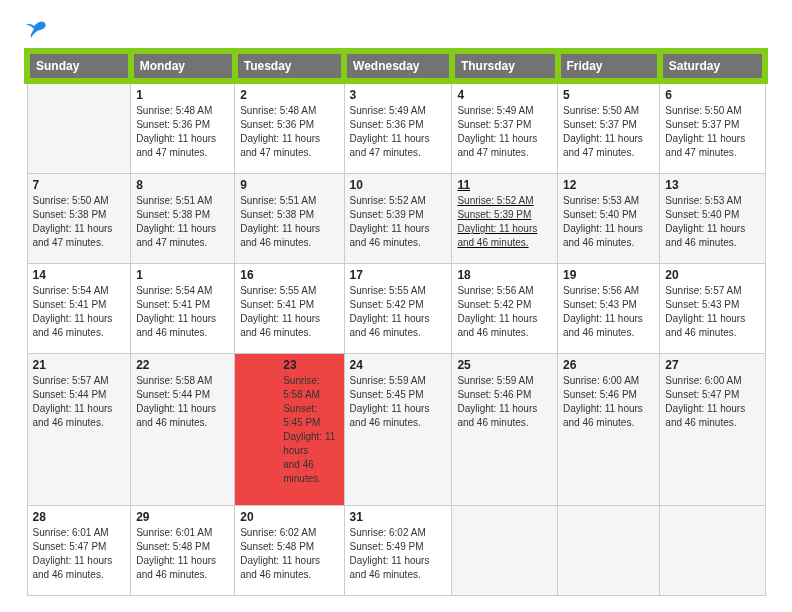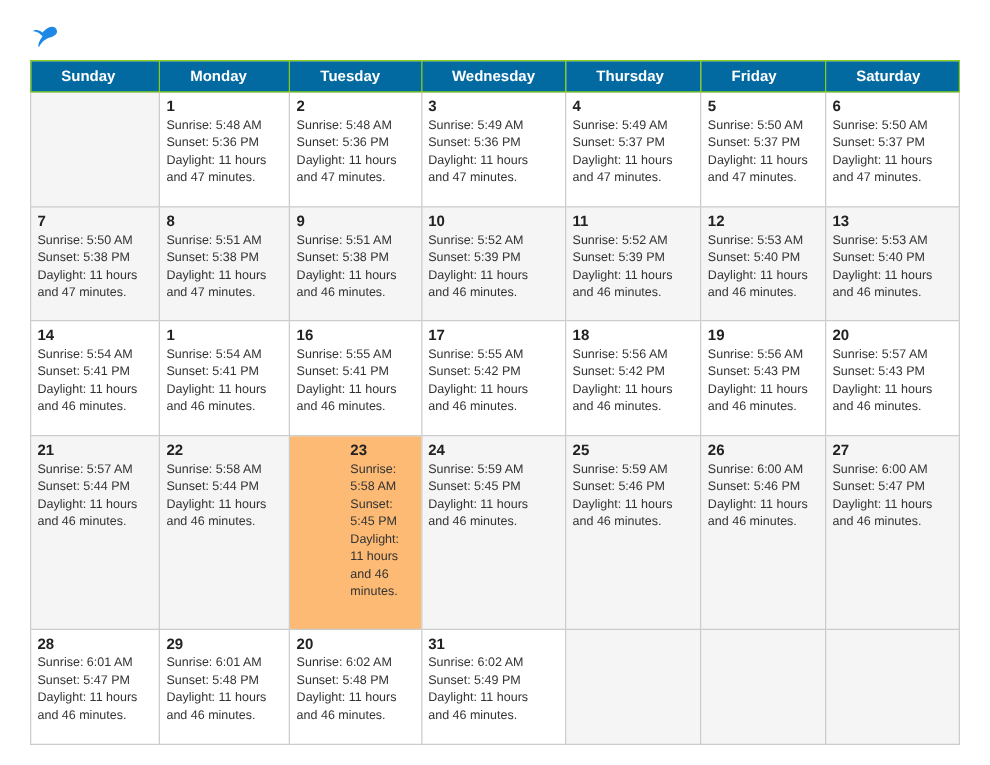--- a/index.html
+++ b/index.html
@@ -42,27 +42,27 @@
       color: #555;
       margin-top: 2px;
     }
     .calendar {
       flex: 1;
       border-collapse: collapse;
       width: 100%;
       font-size: 11px;
     }
     .calendar th {
-      background: #0369a1;
+      background: #737373;
       color: #fff;
       text-align: left;
-      padding: 5px 24px;
+      padding: 5px 6px;
       font-size: 12px;
       font-weight: bold;
-      border: 1px solid #84cc16;
+      border: 6px solid #84cc16;
     }
     .calendar td {
       border: 1px solid #ccc;
       vertical-align: top;
       padding: 4px 5px;
       width: 113px;
       min-height: 70px;
       background: #fff;
     }
     .calendar tr:nth-child(odd) td {
@@ -190,21 +190,21 @@
 Daylight: 11 hours
 and 46 minutes.</div>
           </td>
           <td style="background: rgb(245, 245, 245);">
             <div class="day-number">10</div>
             <div class="day-info" style="white-space: pre-line;">Sunrise: 5:52 AM
 Sunset: 5:39 PM
 Daylight: 11 hours
 and 46 minutes.</div>
           </td>
-          <td style="background: rgb(245, 245, 245);">
+          <td style="background: rgb(245, 245, 245); text-decoration: underline;">
             <div class="day-number">11</div>
             <div class="day-info" style="white-space: pre-line;">Sunrise: 5:52 AM
 Sunset: 5:39 PM
 Daylight: 11 hours
 and 46 minutes.</div>
           </td>
           <td style="background: rgb(245, 245, 245);">
             <div class="day-number">12</div>
             <div class="day-info" style="white-space: pre-line;">Sunrise: 5:53 AM
 Sunset: 5:40 PM
@@ -278,21 +278,21 @@
 Daylight: 11 hours
 and 46 minutes.</div>
           </td>
           <td style="background: rgb(245, 245, 245);">
             <div class="day-number">22</div>
             <div class="day-info" style="white-space: pre-line;">Sunrise: 5:58 AM
 Sunset: 5:44 PM
 Daylight: 11 hours
 and 46 minutes.</div>
           </td>
-          <td style="background: #fdba74; padding-left: 48px;">
+          <td style="background: #ef4444; padding-left: 48px;">
             <div class="day-number">23</div>
             <div class="day-info" style="white-space: pre-line;">Sunrise: 5:58 AM
 Sunset: 5:45 PM
 Daylight: 11 hours
 and 46 minutes.</div>
           </td>
           <td style="background: rgb(245, 245, 245);">
             <div class="day-number">24</div>
             <div class="day-info" style="white-space: pre-line;">Sunrise: 5:59 AM
 Sunset: 5:45 PM

